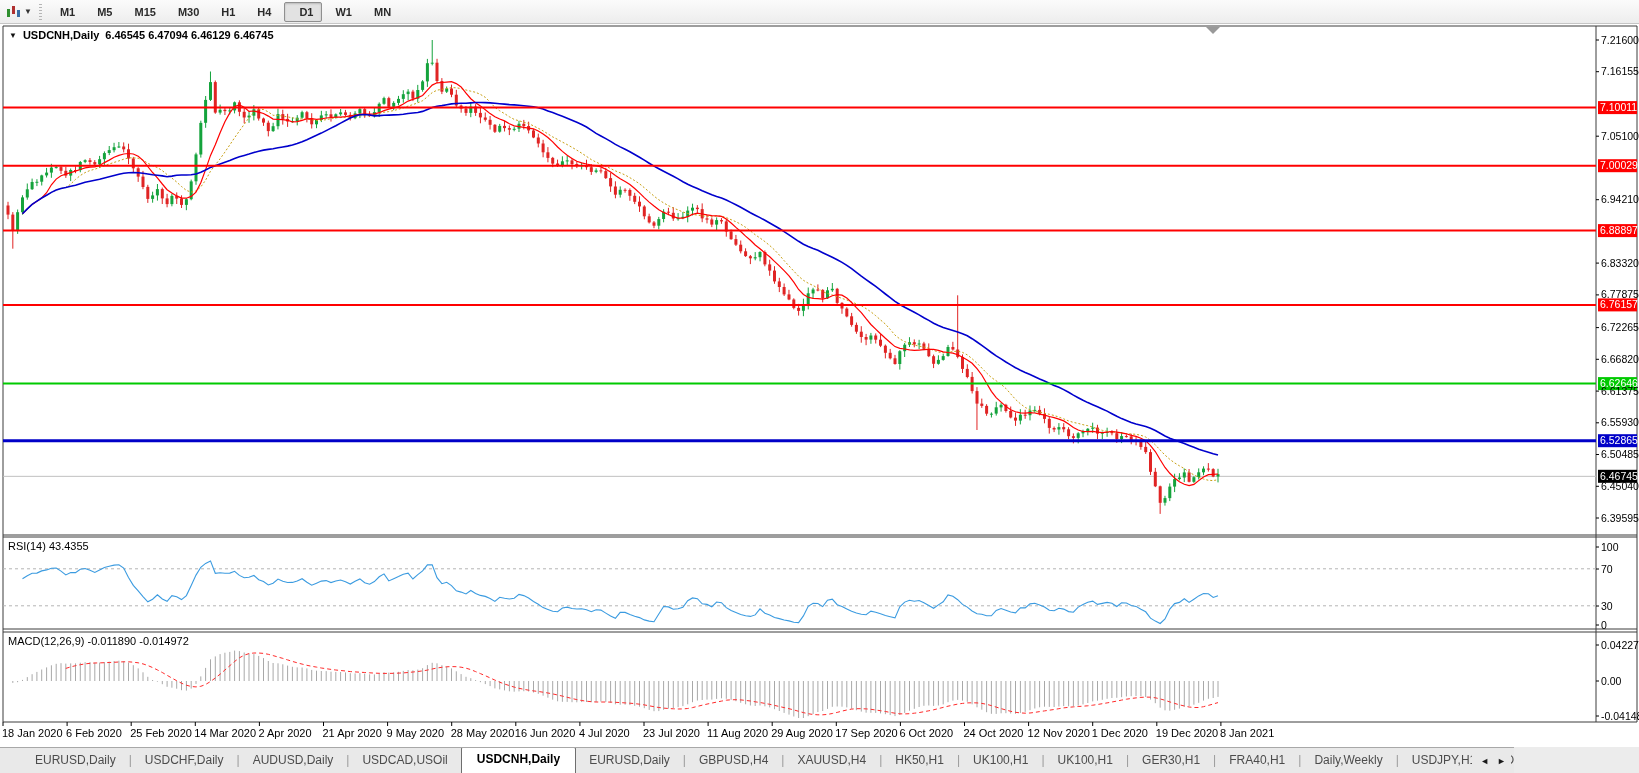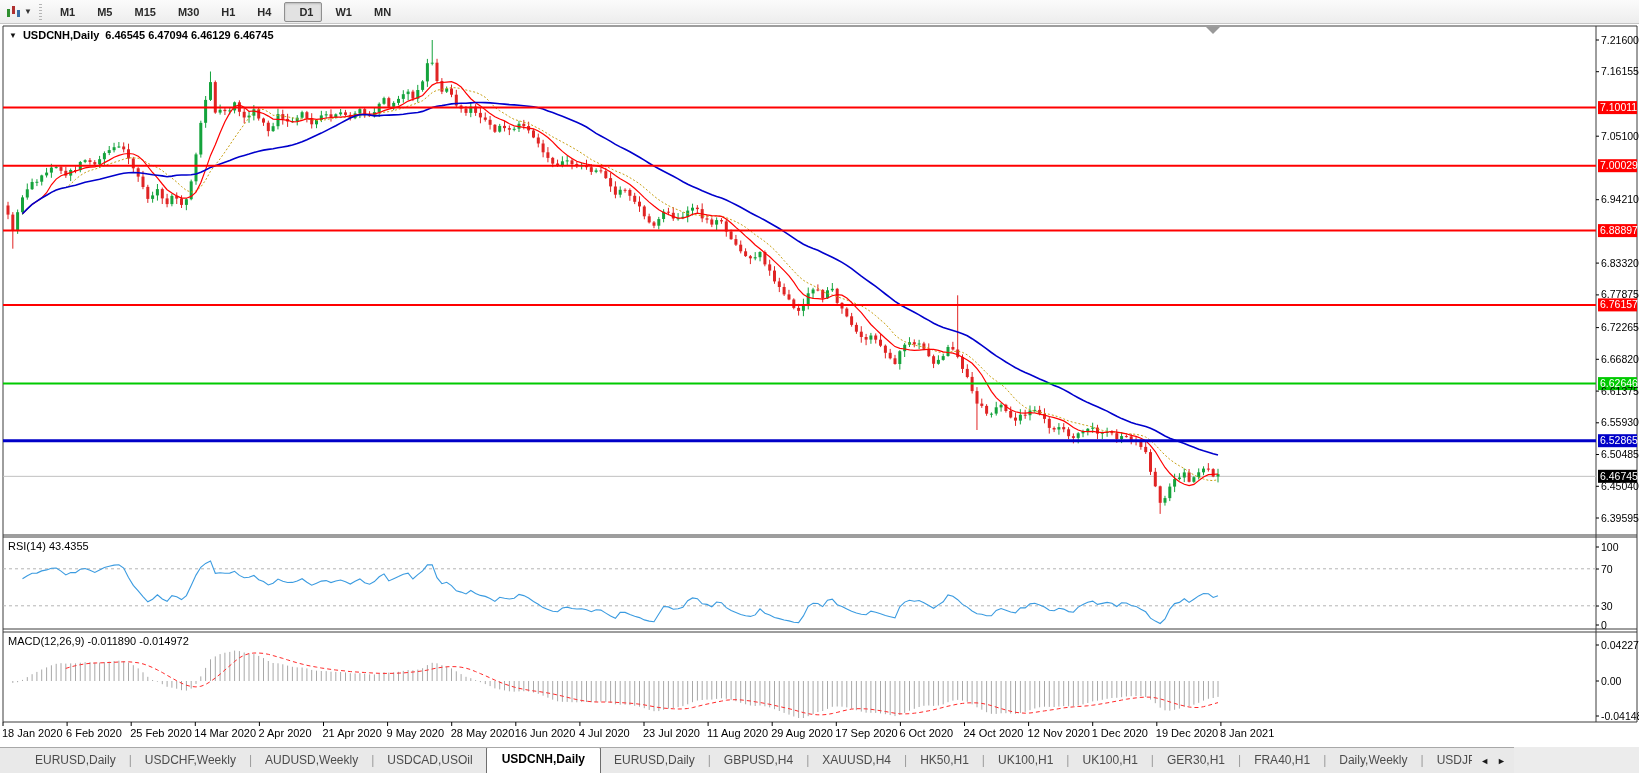--- a/index.html
+++ b/index.html
@@ -955,23 +955,23 @@
     <span class="tri">▼</span>
     <span>USDCNH,Daily</span>
     <span>6.46545 6.47094 6.46129 6.46745</span>
   </div>
 </div>
 
 <div class="tabbar">
   <div id="tabs" style="display:flex;align-items:flex-end;">
       <span class="tab">EURUSD,Daily</span>
       <span class="tabsep">|</span>
-      <span class="tab">USDCHF,Weekly</span>
-      <span class="tabsep">|</span>
-      <span class="tab">AUDUSD,Weekly</span>
+      <span class="tab">USDCHF,Daily</span>
+      <span class="tabsep">|</span>
+      <span class="tab">AUDUSD,Daily</span>
       <span class="tabsep">|</span>
       <span class="tab">USDCAD,USOil</span>
       <span class="tab active">USDCNH,Daily</span>
       <span class="tab">EURUSD,Daily</span>
       <span class="tabsep">|</span>
       <span class="tab">GBPUSD,H4</span>
       <span class="tabsep">|</span>
       <span class="tab">XAUUSD,H4</span>
       <span class="tabsep">|</span>
       <span class="tab">HK50,H1</span>

